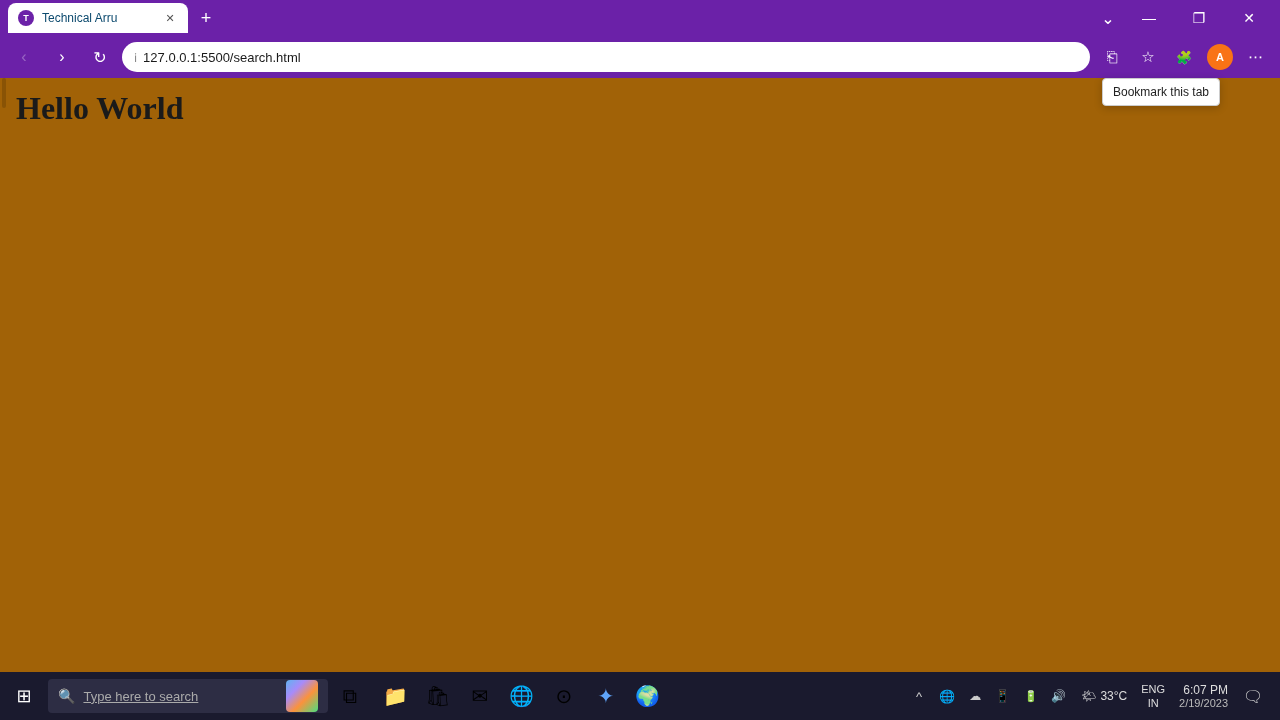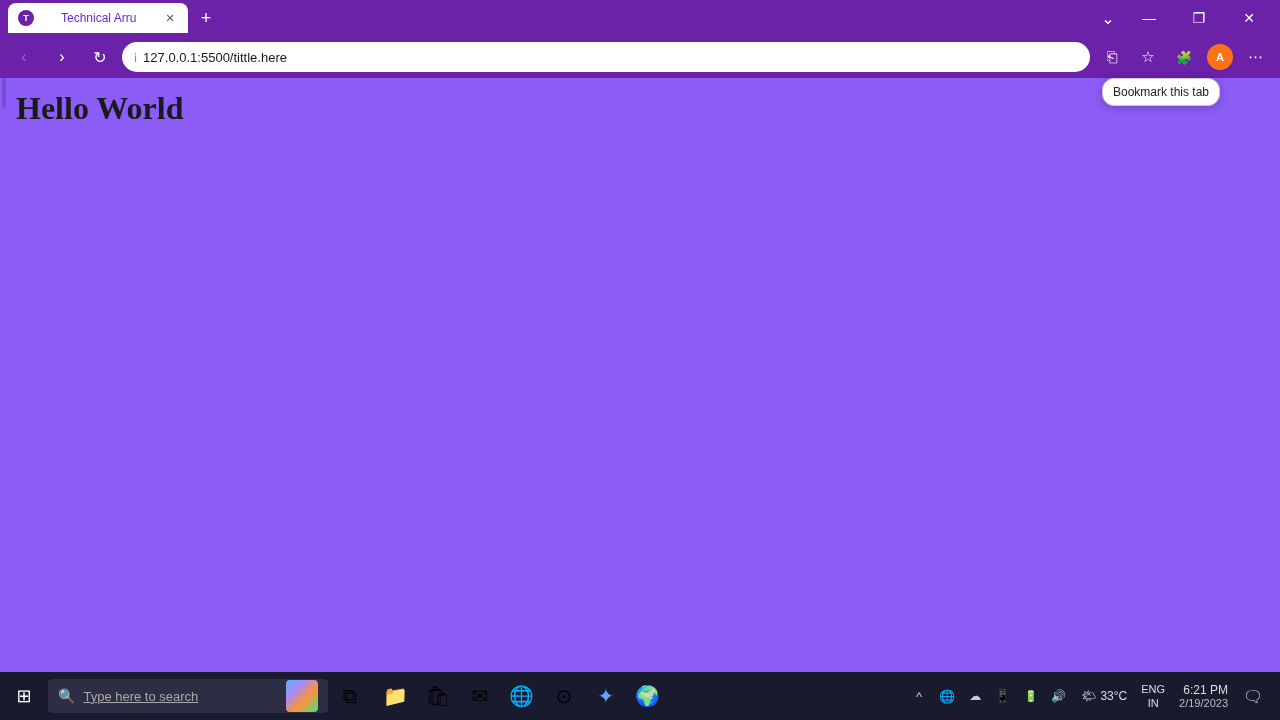--- a/index.html
+++ b/index.html
@@ -39,25 +39,24 @@
       height: 16px;
       border-radius: 50%;
       background: #6b21a8;
       display: flex; align-items: center; justify-content: center;
       color: #fff;
       font-size: 9px;
       font-weight: bold;
     }
     .tab-title-text {
       font-size: 12px;
-      color: #6d28d9;
+      color: #0c4a6e;
       flex: 1;
       white-space: nowrap;
       overflow: hidden;
-      margin-left: 19px;
     }
     .tab-close-btn {
       width: 16px;
       height: 16px;
       border-radius: 50%;
       display: flex;
       align-items: center;
       justify-content: center;
       font-size: 11px;
       color: #555;
@@ -157,33 +156,33 @@
       font-weight: bold;
     }
 
     
     .tooltip {
       position: absolute;
       top: 78px;
       right: 60px;
       background: #fff;
       border: 1px solid #ccc;
-      border-radius: 12px;
+      border-radius: 4px;
       padding: 6px 10px;
       font-size: 12px;
       color: #222;
       box-shadow: 0 2px 8px rgba(0,0,0,0.2);
       white-space: nowrap;
       z-index: 100;
     }
 
     
     .page-content {
       flex: 1;
-      background: #8b5cf6;
+      background: #a16207;
       padding: 12px 16px;
       overflow: auto;
     }
     .page-heading {
       font-size: 32px;
       font-weight: bold;
       color: #1a1a1a;
       font-family: Times New Roman, serif;
     }
 
@@ -352,21 +351,21 @@
     </div>
   </div>
 
   <div class="nav-bar">
     <div class="nav-btn disabled">‹</div>
     <div class="nav-btn active">›</div>
     <div class="nav-btn active">↻</div>
 
     <div class="address-bar">
       <span class="address-lock-icon">ℹ</span>
-      <span class="address-text">127.0.0.1:5500/tittle.here</span>
+      <span class="address-text">127.0.0.1:5500/search.html</span>
     </div>
 
     <div class="nav-right-icons">
       <div class="nav-icon-btn">
         <span style="font-size:14px;">⎗</span>
       </div>
       <div class="nav-icon-btn">
         <span>☆</span>
       </div>
       <div class="nav-icon-btn">
@@ -464,21 +463,21 @@
     <div class="weather-widget">
       <span>🌤</span>
       <span>33°C</span>
     </div>
 
     <div class="language-indicator">
       <span style="font-size:11px; color:#ddd;">ENG<br>IN</span>
     </div>
 
     <div class="clock">
-      <span class="clock-time">6:21 PM</span>
+      <span class="clock-time">6:07 PM</span>
       <span class="clock-date">2/19/2023</span>
     </div>
 
     <div class="notification-btn">
       <span>🗨</span>
     </div>
   </div>
 </div>
 
 </body></html>

